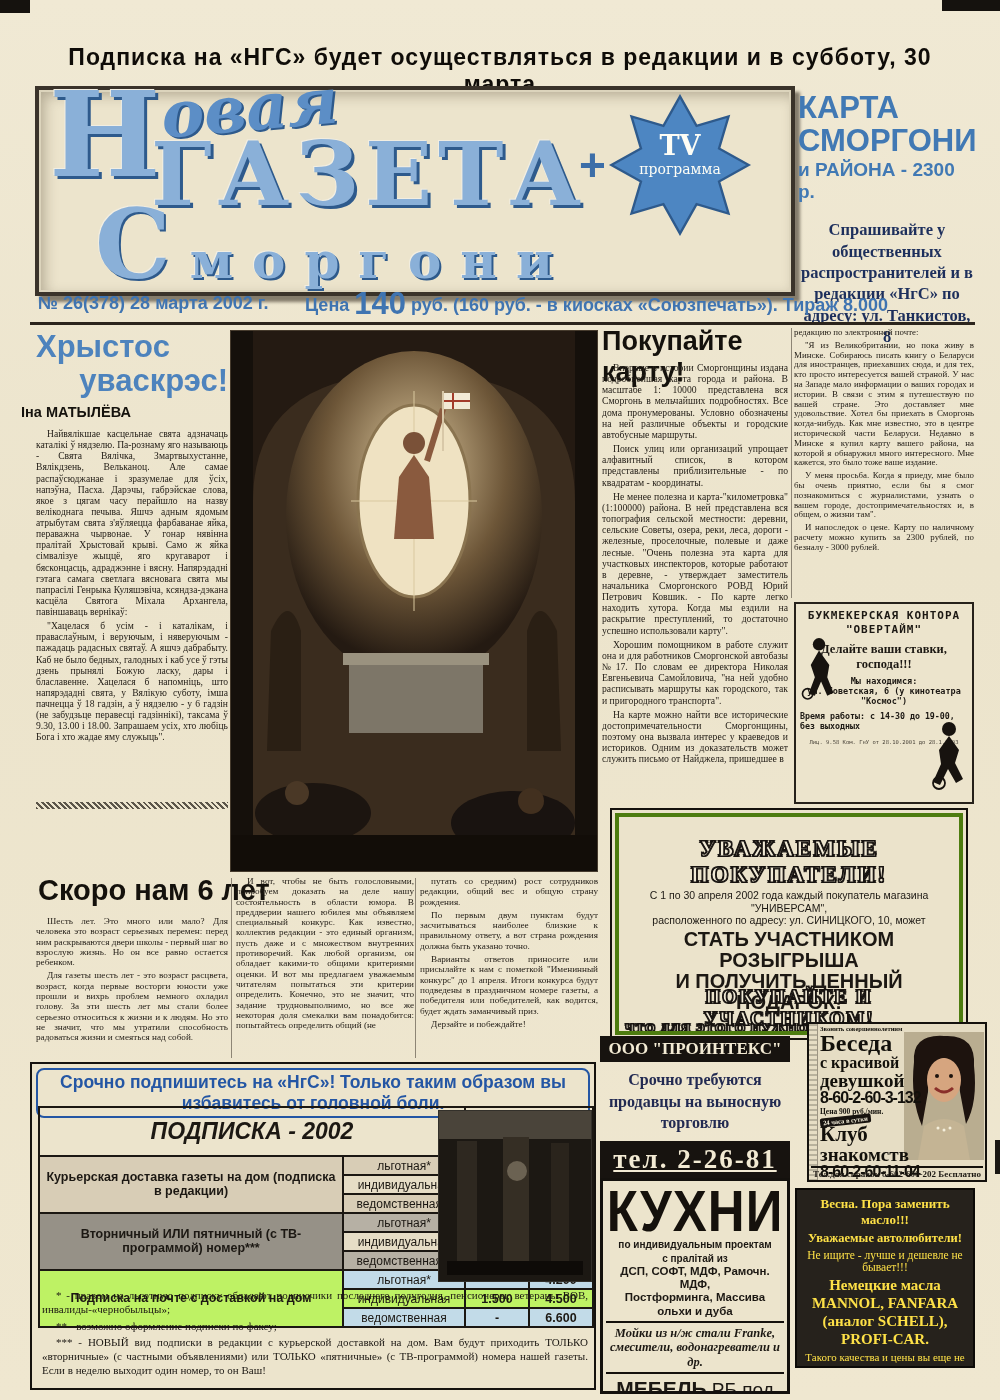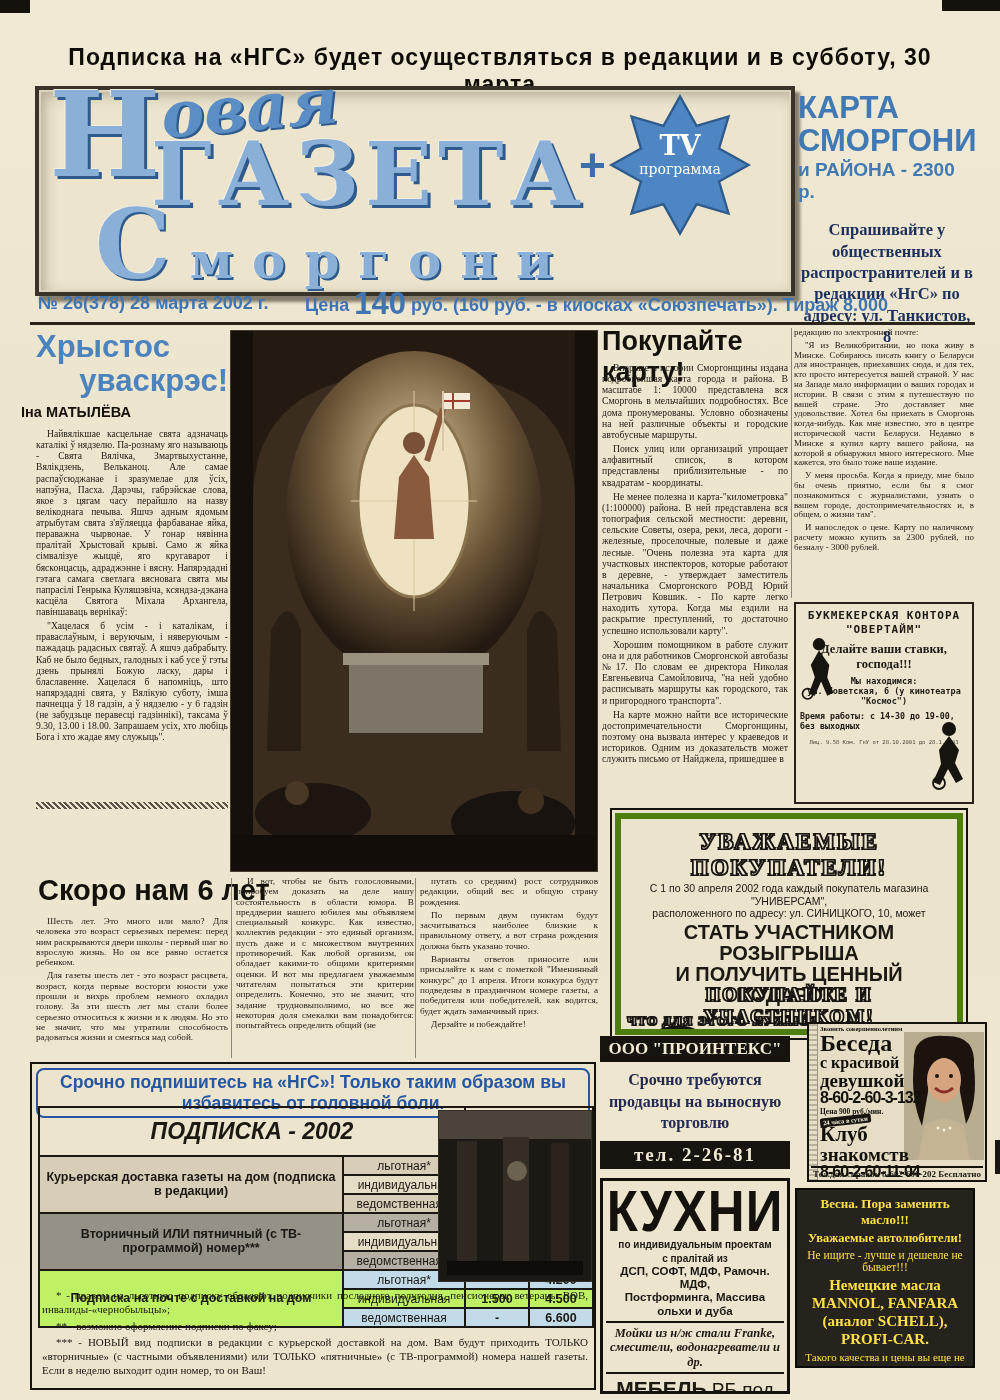--- a/index.html
+++ b/index.html
@@ -66,21 +66,21 @@
   .book-body{margin:4px 0 0 42px;font-size:10.3px;font-weight:bold;line-height:1.3;}
   .book-slogan{margin-top:5px;text-align:center;font-family:"Liberation Serif",serif;font-weight:bold;font-size:12.5px;}
   .book-where{margin-top:4px;text-align:center;font-size:8.5px;font-weight:bold;}
   .book-addr{text-align:center;font-size:8.5px;font-weight:bold;}
   .book-hours{margin-top:5px;text-align:left;font-size:8.3px;font-weight:bold;}
   .book-lic{margin-top:8px;text-align:center;font-size:5.5px;color:#4c463c;}
   .player1{left:2px;top:32px;width:42px;height:64px;}
   .player2{right:3px;top:116px;width:46px;height:70px;}
   
   .shop-ad{left:610px;top:808px;width:358px;height:232px;border:2px solid #14110d;padding:3px;box-sizing:border-box;background:#ebe3cb;}
-  .shop-in{border:6px solid #4d7c0f;height:100%;box-sizing:border-box;padding:10px 6px;position:relative;overflow:hidden;}
+  .shop-in{border:4px solid #4d7c0f;height:100%;box-sizing:border-box;padding:19px 6px;position:relative;overflow:hidden;}
   .outline-text{font-family:"Liberation Serif",serif;font-weight:bold;color:#f1ead6;-webkit-text-stroke:1.2px #171310;
     text-shadow:1px 1px 0 #171310,-1px -1px 0 #171310,1px -1px 0 #171310,-1px 1px 0 #171310;}
   .shop-h{text-align:center;font-size:23px;letter-spacing:2px;}
   .shop-intro{text-align:center;font-family:"Liberation Sans",sans-serif;font-size:10.5px;line-height:1.2;margin-top:1px;}
   .shop-head{text-align:center;font-family:"Liberation Sans",sans-serif;font-weight:bold;font-size:20px;line-height:1.05;margin-top:2px;}
   .shop-q{display:inline-block;font-size:13px;letter-spacing:1px;margin-top:3px;}
   .shop-row{position:relative;margin-top:4px;}
   .shop-man{position:absolute;left:2px;top:2px;width:104px;height:104px;}
   .shop-right{margin-left:112px;width:232px;font-family:"Liberation Sans",sans-serif;font-size:10.5px;line-height:1.2;text-align:right;}
   .shop-foot{position:absolute;left:0;right:0;bottom:1px;text-align:center;font-size:19px;letter-spacing:2px;}
@@ -105,21 +105,21 @@
   .g2{background:#969187;} .g2b{background:#b6b0a4;}
   .g3{background:#bef264;margin-left:46px;} .g3b{background:#c2dbe8;}
   .sub-photo{position:absolute;left:406px;top:46px;width:152px;height:170px;border:1px solid #33302a;}
   .sub-notes{position:absolute;left:10px;top:224px;width:546px;font-size:11px;line-height:1.3;text-align:justify;}
   .sub-notes p{margin:0 0 2px;text-indent:14px;}
   
   .pro-ad{left:600px;top:1036px;width:190px;}
   .pro-bar{background:#17130f;color:#f2ead3;font-weight:bold;text-align:center;padding:3px 2px;}
   .pro-bar1{font-size:17px;}
   .pro-mid{margin:7px 0;text-align:center;font-weight:bold;font-size:16px;line-height:1.35;color:#222a52;}
-  .pro-bar2{font-size:19px;letter-spacing:2px;}
+  .pro-bar2{font-size:27px;letter-spacing:2px;text-decoration:underline;}
   
   .kit-ad{left:600px;top:1178px;width:190px;height:216px;border:3px solid #14110d;box-sizing:border-box;
     padding:8px 3px;text-align:center;font-family:"Liberation Sans",sans-serif;background:#ece4cc;overflow:hidden;}
   .kit-title{font-weight:bold;font-size:51px;line-height:.92;letter-spacing:1px;transform:scaleY(1.12);color:#15110c;}
   .kit-s1{font-weight:bold;font-size:10px;line-height:1.15;margin-top:3px;}
   .kit-s3{font-weight:bold;font-size:11.5px;line-height:1.15;}
   .kit-div{border-top:2px solid #15110c;margin:3px 0;}
   .kit-sink{font-family:"Liberation Serif",serif;font-style:italic;font-weight:bold;font-size:12.5px;line-height:1.15;}
   .kit-furn{font-size:19px;margin-top:2px;}
   .kit-furn b{font-size:21px;font-weight:bold;}

